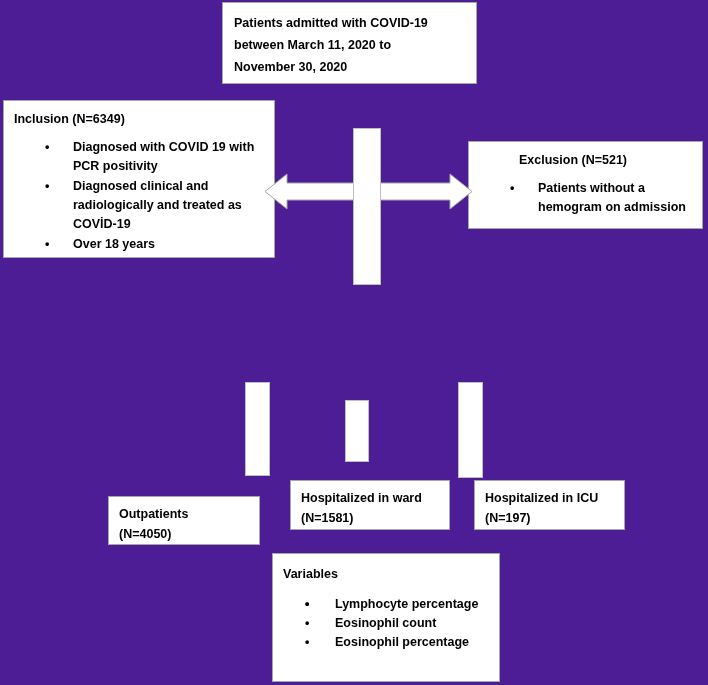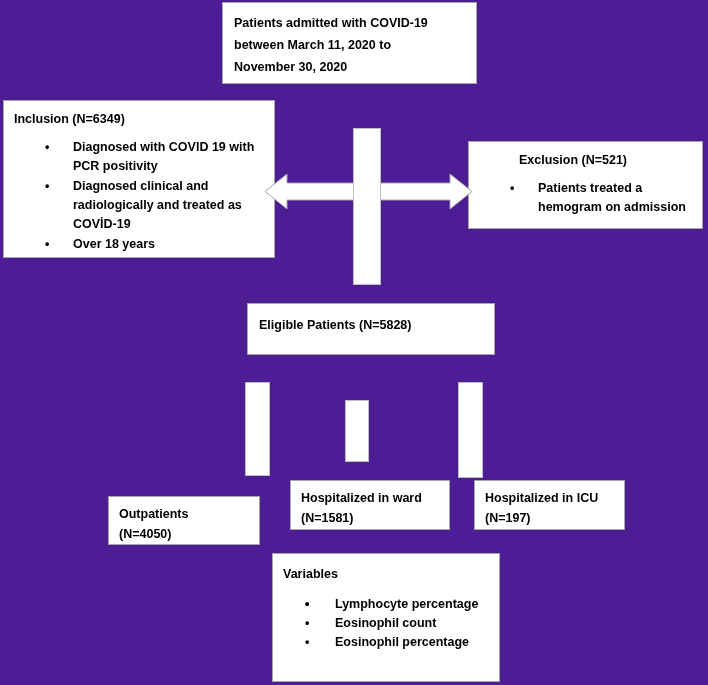--- a/index.html
+++ b/index.html
@@ -168,36 +168,33 @@
         <span class="bullet-text">Over 18 years</span>
       </li>
     </ul>
   </div>
 
   <div class="node" id="node-exclusion">
     <div class="node-title">Exclusion (N=521)</div>
     <ul class="bullets">
       <li>
         <span class="bullet-dot">•</span>
-        <span class="bullet-text">Patients treated a hemogram on admission</span>
+        <span class="bullet-text">Patients without a hemogram on admission</span>
       </li>
     </ul>
   </div>
 
   <div id="connector-double-arrow">
     <svg viewBox="0 0 209 41" xmlns="http://www.w3.org/2000/svg" aria-hidden="true">
       <polygon points="1,20.5 23,3 23,12 186,12 186,3 208,20.5 186,38 186,29 23,29 23,38" fill="#ffffff" stroke="#a6a6a6" stroke-width="1"></polygon>
     </svg>
   </div>
 
   <div class="connector-bar" id="connector-vertical-main"></div>
 
-  <div class="node" id="node-eligible">
-    <div class="node-title">Eligible Patients (N=5828)</div>
-  </div>
 
   <div class="connector-bar" id="connector-to-outpatients"></div>
   <div class="connector-bar" id="connector-to-ward"></div>
   <div class="connector-bar" id="connector-to-icu"></div>
 
   <div class="node" id="node-outpatients">
     <div class="node-title">Outpatients
 (N=4050)</div>
   </div>
   <div class="node" id="node-ward">

